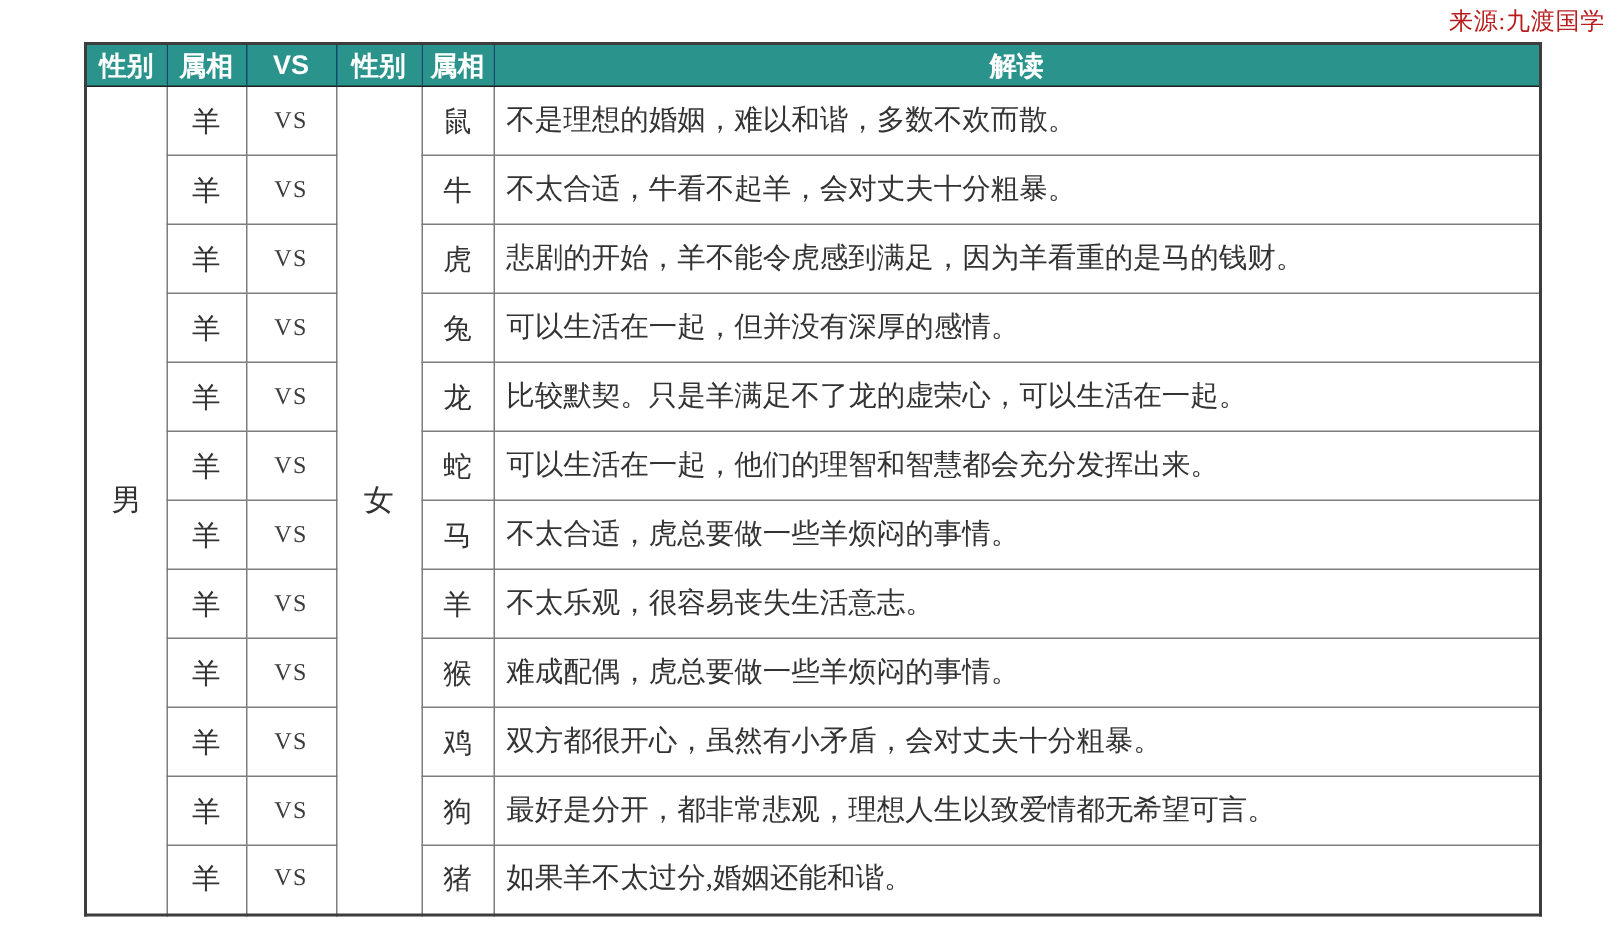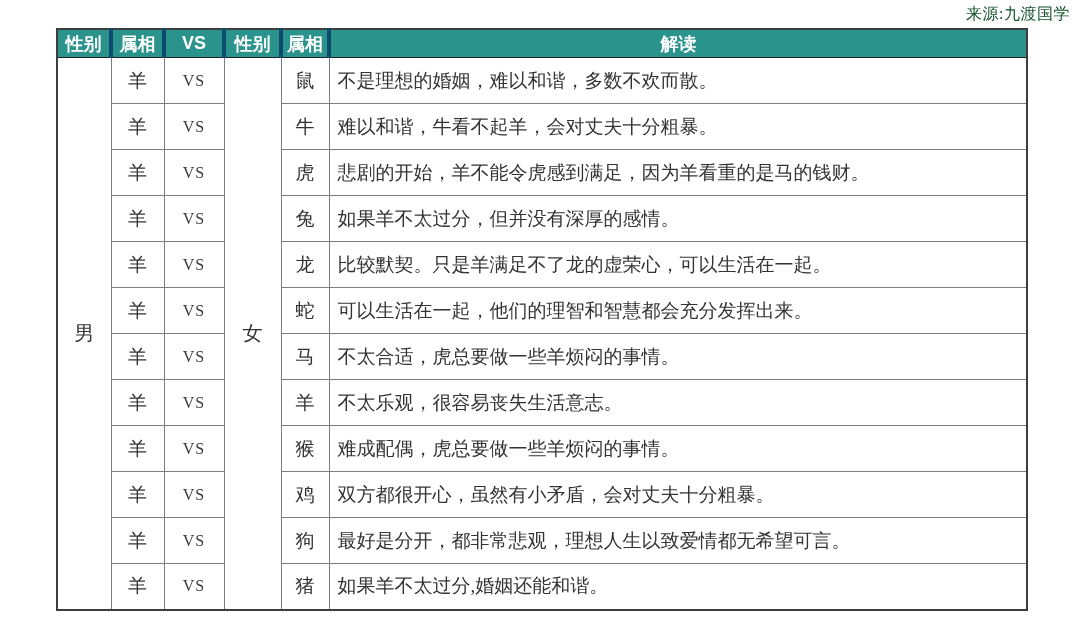--- a/index.html
+++ b/index.html
@@ -15,21 +15,21 @@
     width:1080px;height:620px;
     background:#ffffff;
     font-family:"Liberation Serif","DejaVu Serif",serif;
     color:var(--body-text);
     overflow:hidden;
   }
   .source-note{
     position:absolute;
     top:4px;right:10px;
     font-size:16px;
-    color:#14532d;
+    color:#b91c1c;
     letter-spacing:0.5px;
   }
   table.compat{
     position:absolute;
     left:8px;top:28px;
     width:972px;
     border-collapse:collapse;
     table-layout:fixed;
     border:2px solid var(--outer-border);
     margin-left:48px;
@@ -38,21 +38,21 @@
     background:var(--header-bg);
     color:var(--header-text);
     font-weight:bold;
     font-size:18px;
     height:27px;
     padding:0;
     font-family:"Liberation Sans","DejaVu Sans",sans-serif;
     border-bottom:1px solid #1f1f1f;
     text-align:center;
   }
-  thead th + th{border-left:4px solid #0c4a6e;}
+  thead th + th{border-left:1px solid #0c4a6e;}
   tbody tr{height:46px;}
   tbody td{
     border:1px solid var(--border);
     text-align:center;
     vertical-align:middle;
     font-size:19px;
     padding:0;
     background:#ffffff;
   }
   td.gender{font-size:20px;}
@@ -101,33 +101,33 @@
           <td>羊</td>
       <td class="vs">VS</td>
       <td class="gender" rowspan="12">女</td>
           <td>鼠</td>
       <td class="interp">不是理想的婚姻，难以和谐，多数不欢而散。</td>
     </tr>
         <tr>
       <td>羊</td>
       <td class="vs">VS</td>
       <td>牛</td>
-      <td class="interp">难以和谐，牛看不起羊，会对丈夫十分粗暴。</td>
+      <td class="interp">不太合适，牛看不起羊，会对丈夫十分粗暴。</td>
     </tr>
         <tr>
       <td>羊</td>
       <td class="vs">VS</td>
       <td>虎</td>
       <td class="interp">悲剧的开始，羊不能令虎感到满足，因为羊看重的是马的钱财。</td>
     </tr>
         <tr>
       <td>羊</td>
       <td class="vs">VS</td>
       <td>兔</td>
-      <td class="interp">如果羊不太过分，但并没有深厚的感情。</td>
+      <td class="interp">可以生活在一起，但并没有深厚的感情。</td>
     </tr>
         <tr>
       <td>羊</td>
       <td class="vs">VS</td>
       <td>龙</td>
       <td class="interp">比较默契。只是羊满足不了龙的虚荣心，可以生活在一起。</td>
     </tr>
         <tr>
       <td>羊</td>
       <td class="vs">VS</td>

